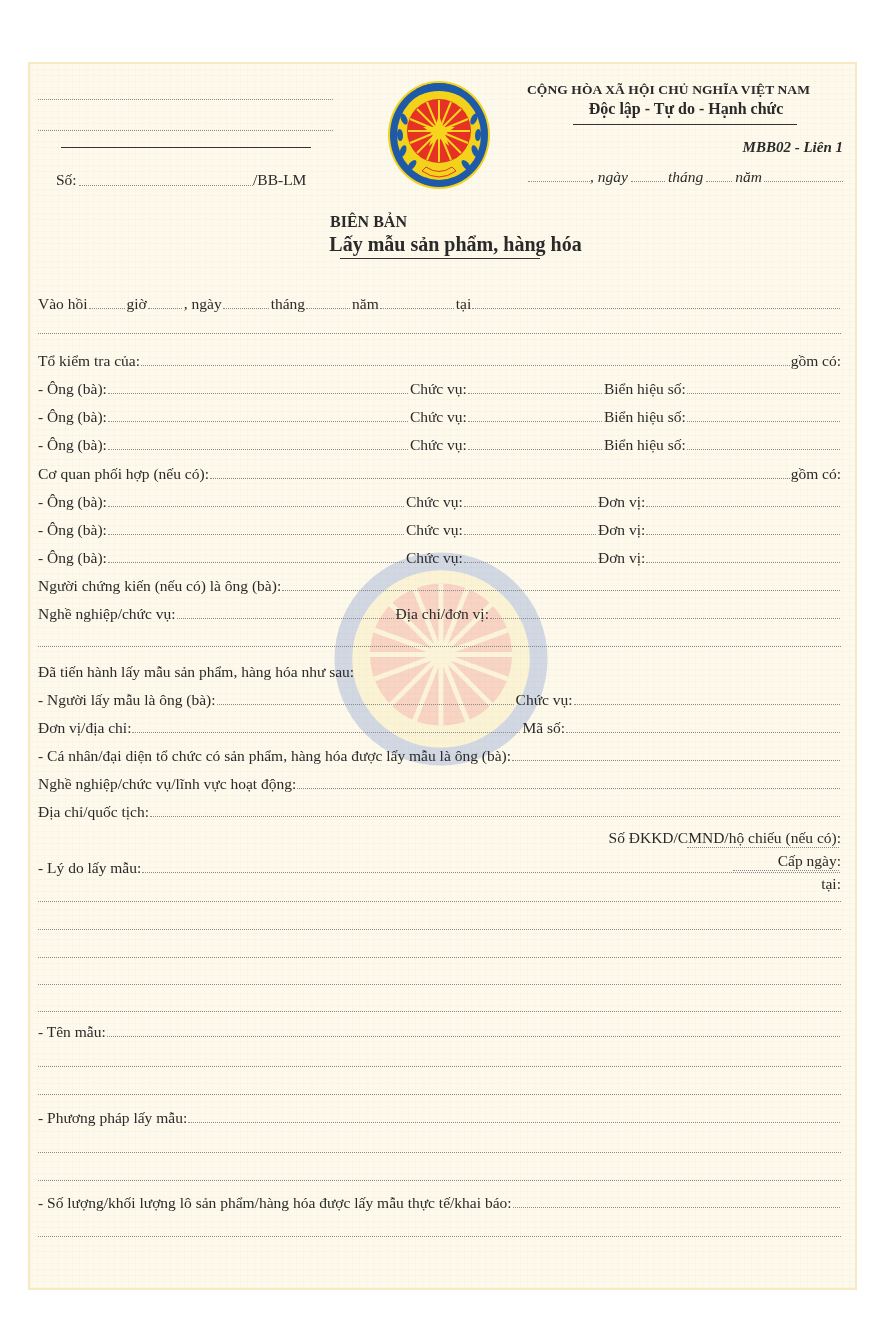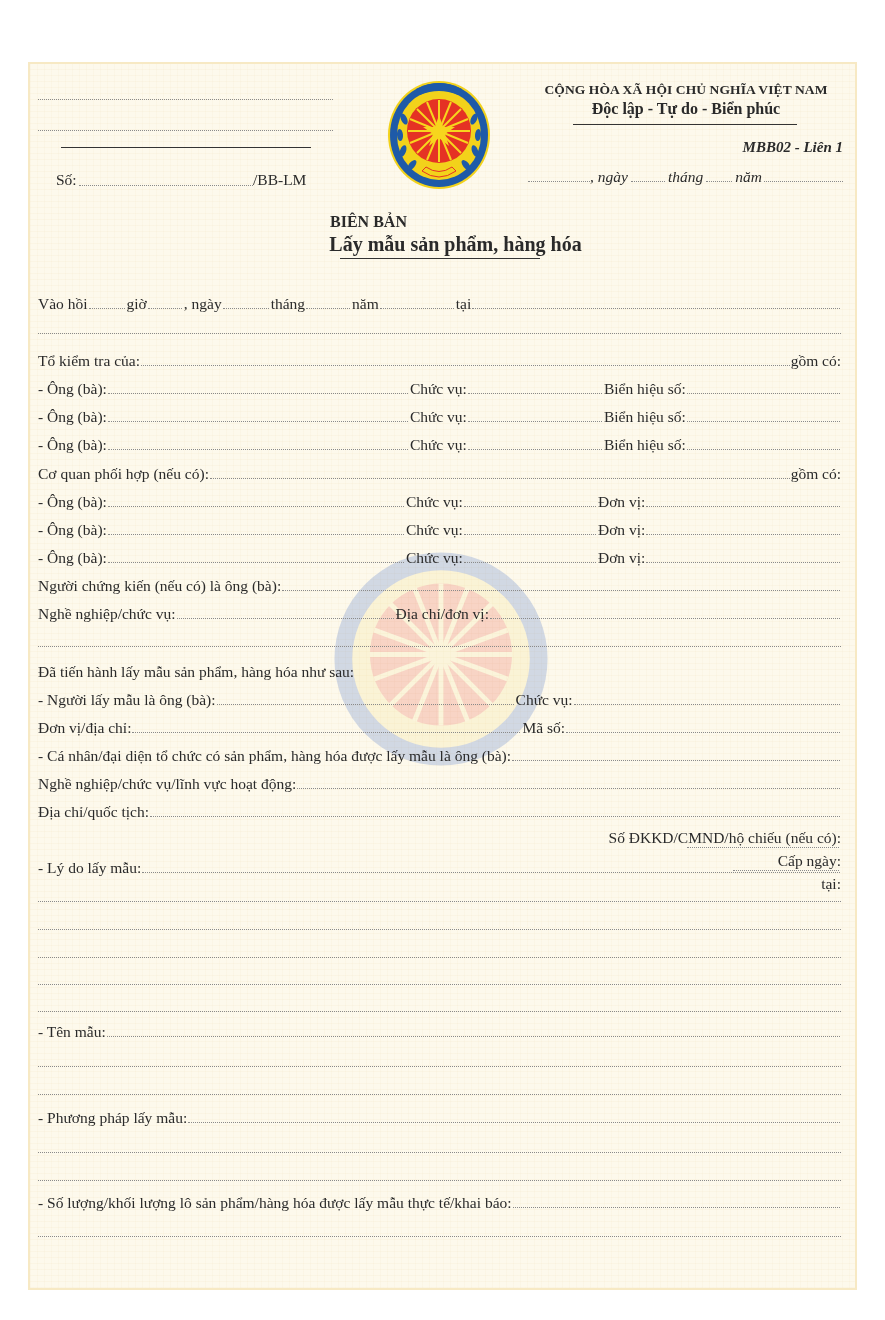--- a/index.html
+++ b/index.html
@@ -79,22 +79,22 @@
     <line x1="41" y1="23" x2="65" y2="81"></line>
       <line x1="65" y1="23" x2="41" y2="81"></line>
     <line x1="24" y1="40" x2="82" y2="64"></line>
       <line x1="82" y1="40" x2="24" y2="64"></line>
   </g>
   <polygon points="53,36 57,48 69,48 59,55 63,67 53,59 43,67 47,55 37,48 49,48" fill="#f7d51d"></polygon>
   <path d="M36 92 Q53 104 70 92 L66 88 Q53 97 40 88 Z" fill="#f2d21b" stroke="#e53224" stroke-width="1"></path>
   <path d="M30 10 Q53 -2 76 10 L72 16 Q53 8 34 16 Z" fill="#1e5aa8"></path>
 </svg>
 
-<div class="abs hdr-title" style="left:527px; top:82px; width:318px; text-align:center;">CỘNG HÒA XÃ HỘI CHỦ NGHĨA VIỆT NAM</div>
-<div class="abs hdr-motto" style="left:527px; top:100px; width:318px; text-align:center;">Độc lập - Tự do - Biển phúc</div>
+<div class="abs hdr-title" style="left:527px; top:82px; width:318px; text-align:left;">CỘNG HÒA XÃ HỘI CHỦ NGHĨA VIỆT NAM</div>
+<div class="abs hdr-motto" style="left:527px; top:100px; width:318px; text-align:center;">Độc lập - Tự do - Hạnh chức</div>
 <div class="solid" style="left:573px; top:124px; width:224px;"></div>
 <div class="abs italic-b" style="right:42px; top:139px;">MBB02 - Liên 1</div>
 <div class="abs" style="left:528px; top:166px; width:315px; height:20px; display:flex; align-items:flex-end; white-space:nowrap;">
   <span style="flex:0 0 62px; border-bottom:1px dotted #8a8a8a; margin-bottom:4px;"></span>
   <span class="italic">, ngày</span>
   <span style="flex:0 0 34px; border-bottom:1px dotted #8a8a8a; margin:0 3px 4px 3px;"></span>
   <span class="italic">tháng</span>
   <span style="flex:0 0 26px; border-bottom:1px dotted #8a8a8a; margin:0 3px 4px 3px;"></span>
   <span class="italic">năm</span>
   <span style="flex:1 1 auto; border-bottom:1px dotted #8a8a8a; margin:0 0 4px 2px;"></span>

